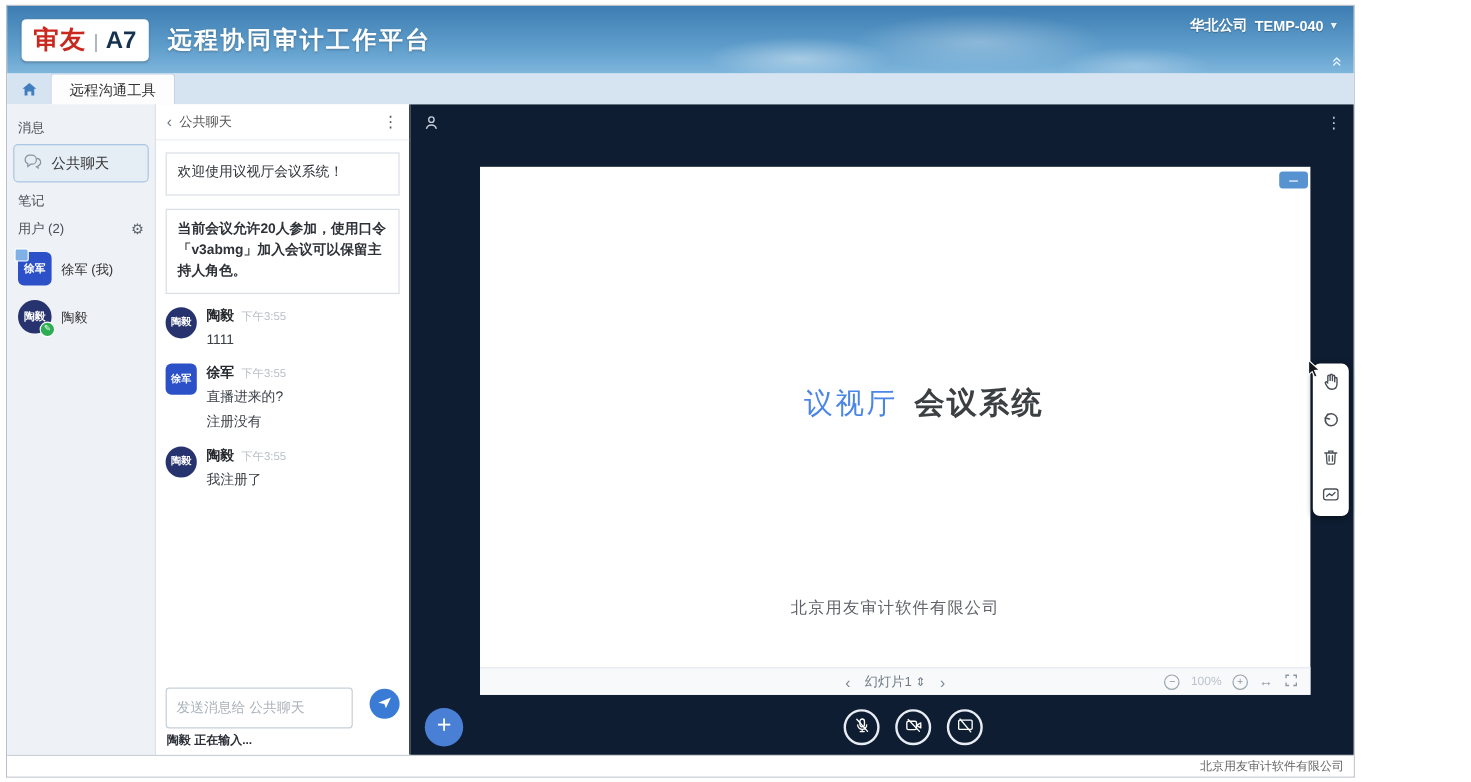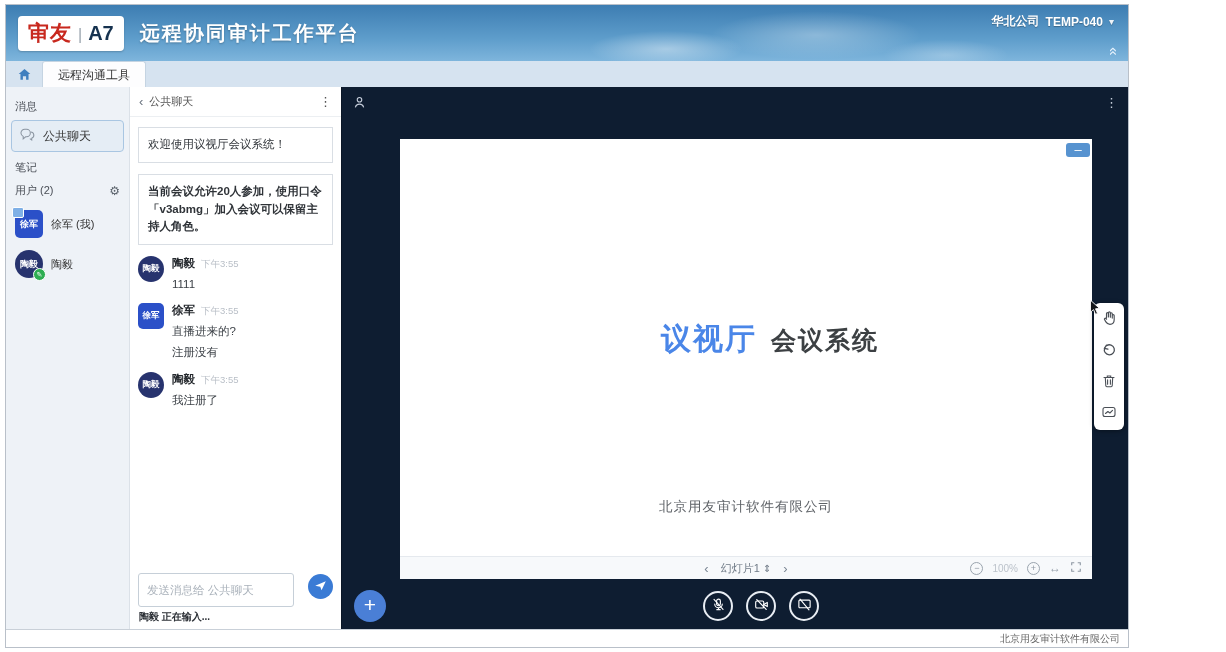--- a/index.html
+++ b/index.html
@@ -68,21 +68,21 @@
   .meeting{flex:1;position:relative;background:#0e1d31;min-width:0;}
   .meet-head{height:30px;display:flex;align-items:center;padding:0 10px;position:relative;}
   .meet-title{position:absolute;left:0;right:0;text-align:center;font-size:12px;color:#c3ccd9;}
   .meet-menu{margin-left:auto;color:#c3ccd9;font-size:13px;cursor:pointer;z-index:1;line-height:1;}
   .presenter{display:flex;align-items:center;cursor:pointer;z-index:1;}
 
   .slide{position:absolute;left:58px;top:52px;width:692px;height:440px;background:#fff;display:flex;flex-direction:column;}
   .min-btn{position:absolute;top:4px;right:2px;width:24px;height:14px;background:#5793d0;color:#fff;border:none;border-radius:3px;font-size:13px;line-height:10px;cursor:pointer;padding:0;z-index:2;}
   .slide-body{flex:1;position:relative;}
   .slide-title{position:absolute;left:0;right:0;top:180px;text-align:center;white-space:nowrap;}
-  .slide-brand{font-size:30px;font-weight:700;color:#4a86e8;letter-spacing:2px;margin-left:48px;}
+  .slide-brand{font-size:24px;font-weight:400;color:#4a86e8;letter-spacing:2px;margin-left:48px;}
   .slide-suffix{font-size:25px;font-weight:700;color:#3c4043;margin-left:14px;letter-spacing:2px;}
   .slide-company{position:absolute;left:0;right:0;bottom:40px;text-align:center;font-size:13.5px;color:#5f6368;letter-spacing:1px;}
   .slide-bar{height:22px;flex:0 0 22px;background:#f7f9fb;border-top:1px solid #e5e9ee;display:flex;align-items:center;justify-content:center;position:relative;font-size:11px;color:#6f7a86;}
   .slide-nav{display:flex;align-items:center;gap:12px;}
   .slide-nav .arrow{font-size:13px;color:#7a8693;cursor:pointer;line-height:1;}
   .slide-nav .stepper{font-size:10px;cursor:pointer;}
   .zoom-group{position:absolute;right:10px;display:flex;align-items:center;gap:9px;color:#98a2ad;}
   .circle-btn{width:13px;height:13px;border:1px solid #9aa4ae;border-radius:50%;display:flex;align-items:center;justify-content:center;font-size:9px;line-height:1;cursor:pointer;color:#8e98a3;box-sizing:border-box;}
   .zoom-level{font-size:10px;color:#bcc3cb;}
   .fit-icon{font-size:12px;cursor:pointer;}

